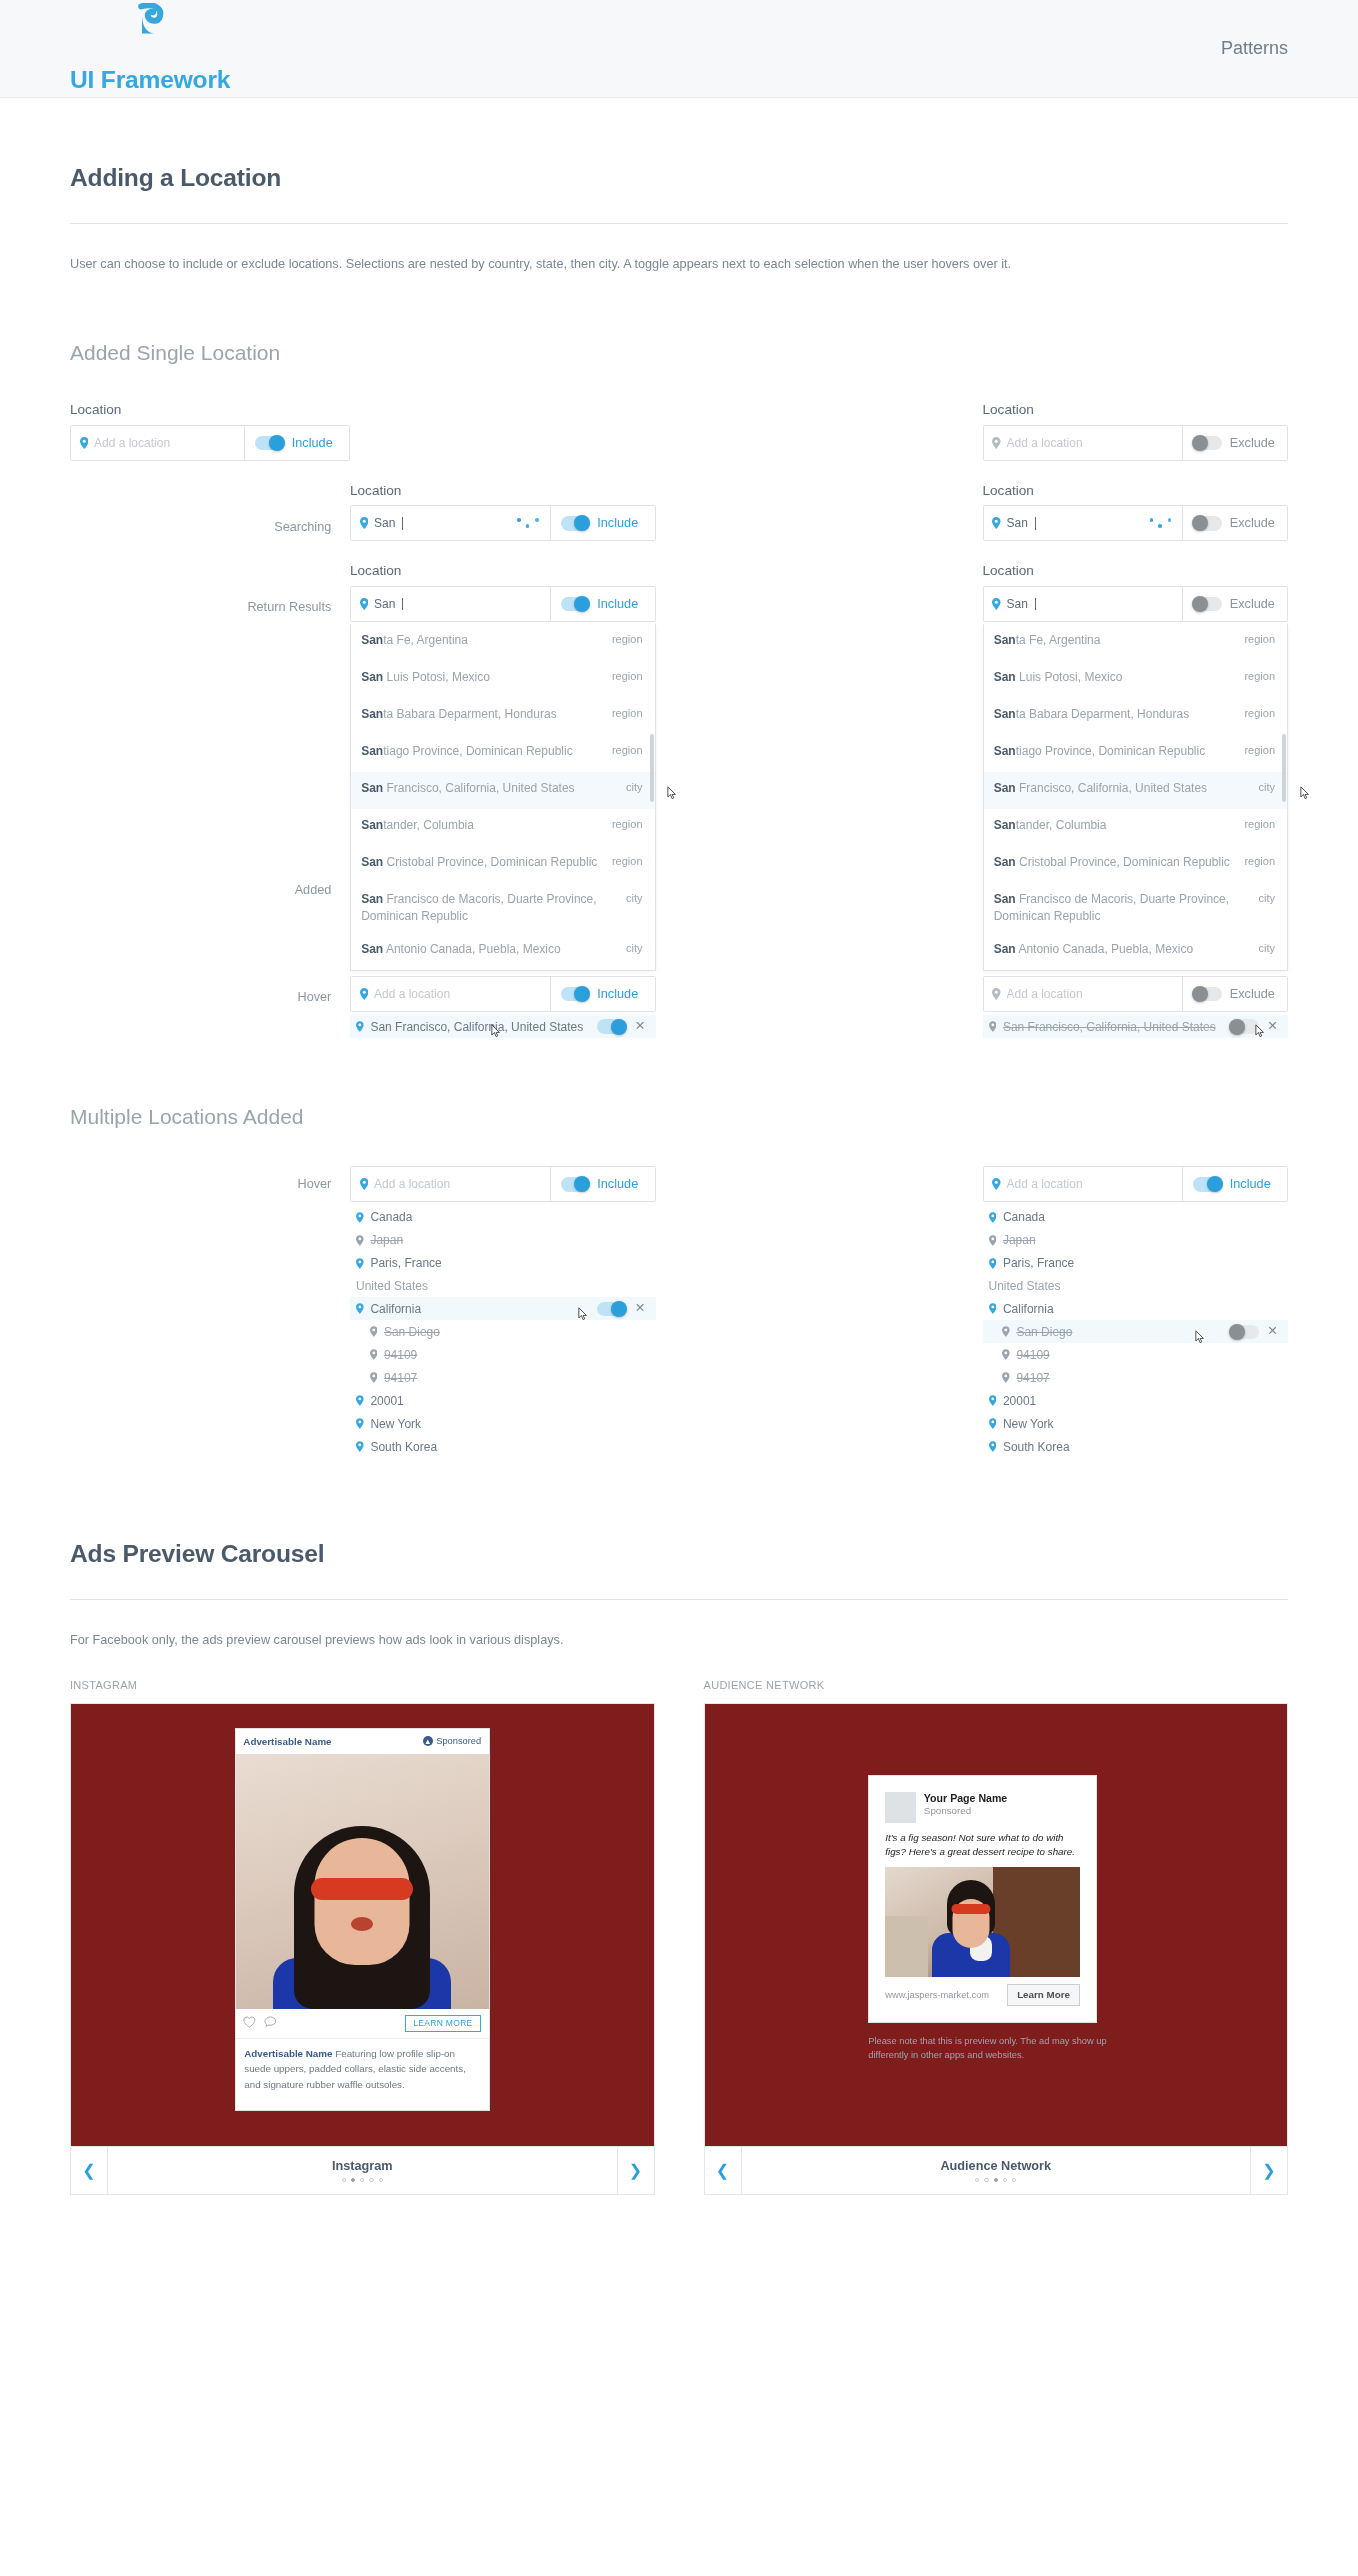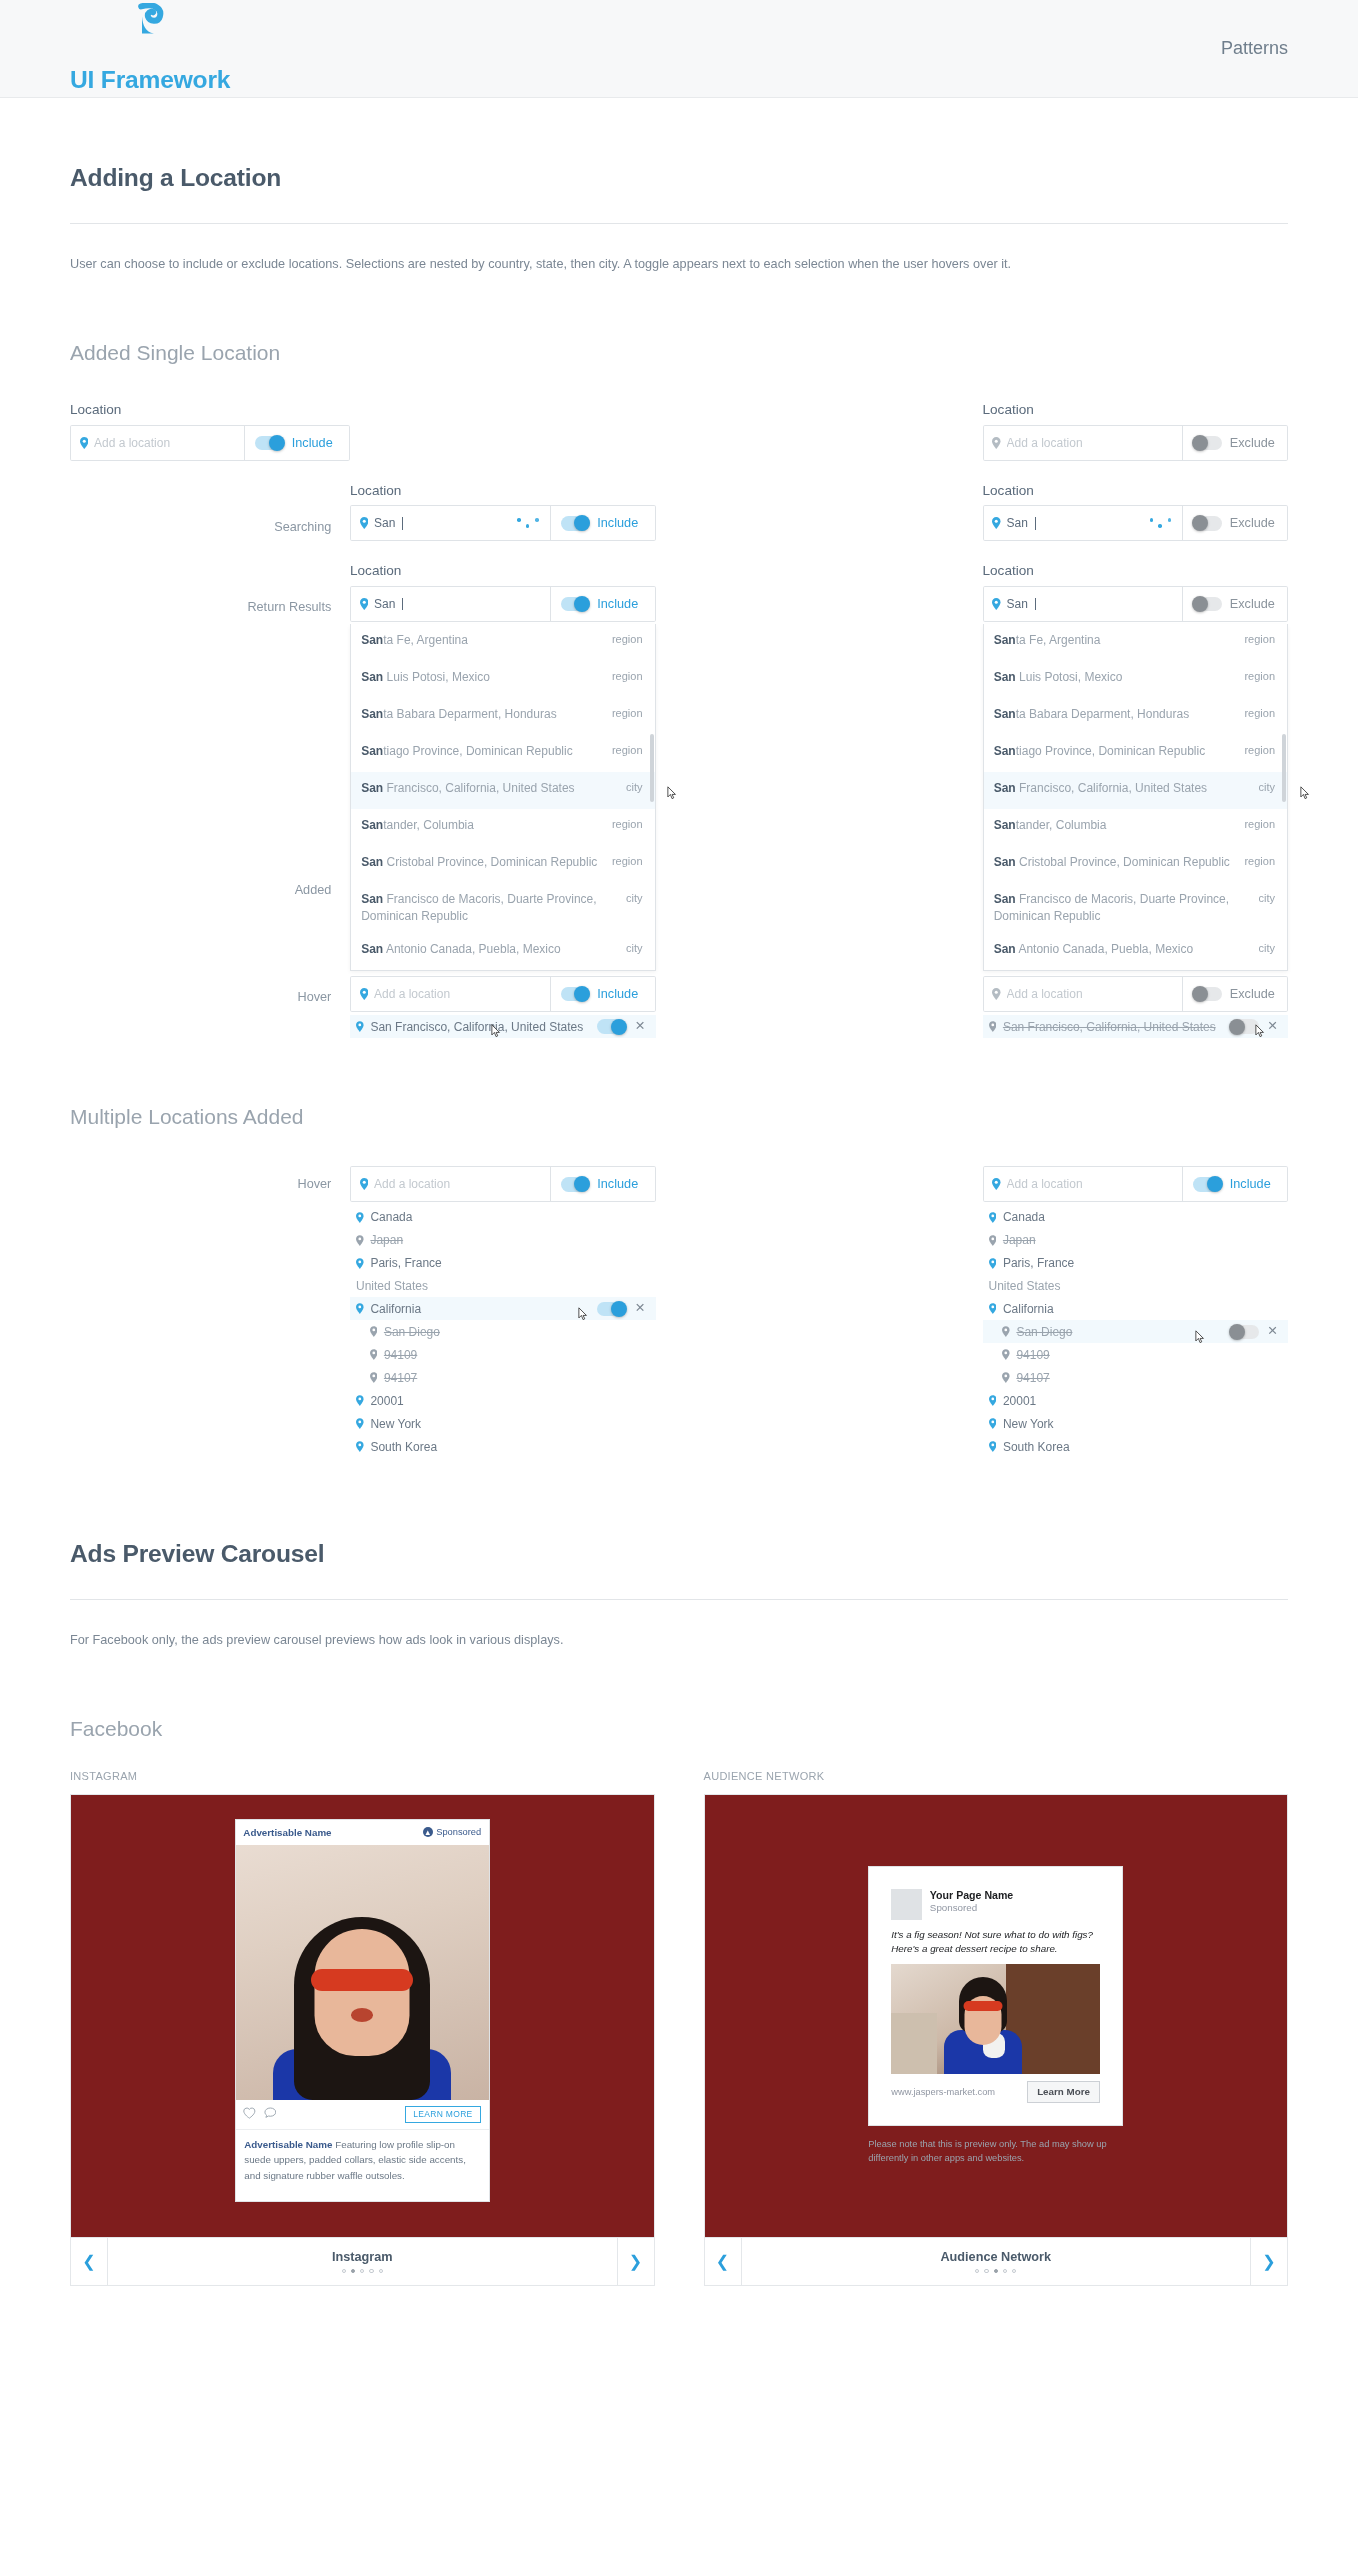--- a/index.html
+++ b/index.html
@@ -229,21 +229,21 @@
     font-size: 8.5px; padding: 2.5px 7.6px; letter-spacing: 0.3px;
   }
   .ig-caption {
     padding: 7.6px 8.5px 18.7px 8.5px; font-size: 9.8px; line-height: 1.55;
     color: #6b7886;
   }
   .ig-caption b { color: #3a5a8c; }
 
   
   .an-card {
-    width: 255px; background: #fff; border: 0.8px solid #e0e3e6; padding: 22px;
+    width: 229px; background: #fff; border: 0.8px solid #e0e3e6; padding: 16px;
   }
   .an-head { display: flex; gap: 7.6px; align-items: flex-start; }
   .an-avatar { width: 31px; height: 31px; background: #dfe2e5; flex: 0 0 auto; }
   .an-page { font-size: 10.6px; font-weight: bold; color: #1c1e21; }
   .an-sponsored { font-size: 9.8px; color: #9197a3; margin-top: 0.8px; }
   .an-text {
     font-size: 9.8px; color: #1c1e21; line-height: 1.45; margin-top: 7.6px; font-style: italic;
   }
   .an-photo {
     height: 110px; margin-top: 7.6px; position: relative; overflow: hidden;
@@ -1007,21 +1007,20 @@
               <span class="loc-name">South Korea</span>
             </div>
           </div>
       </div>
     </div>
   </div>
 
   <h1 class="section-title" style="padding-top:82px">Ads Preview Carousel</h1>
   <div class="rule"></div>
   <p class="section-desc">For Facebook only, the ads preview carousel previews how ads look in various displays.</p>
-  <h2 class="sub-title">Facebook</h2>
 
   <div class="ads-grid">
 
     <div>
       <div class="ads-kicker">INSTAGRAM</div>
       <div class="ads-frame">
         <div class="ads-body">
           <div class="ig-card">
             <div class="ig-head">
               <span class="ig-name">Advertisable Name</span>

